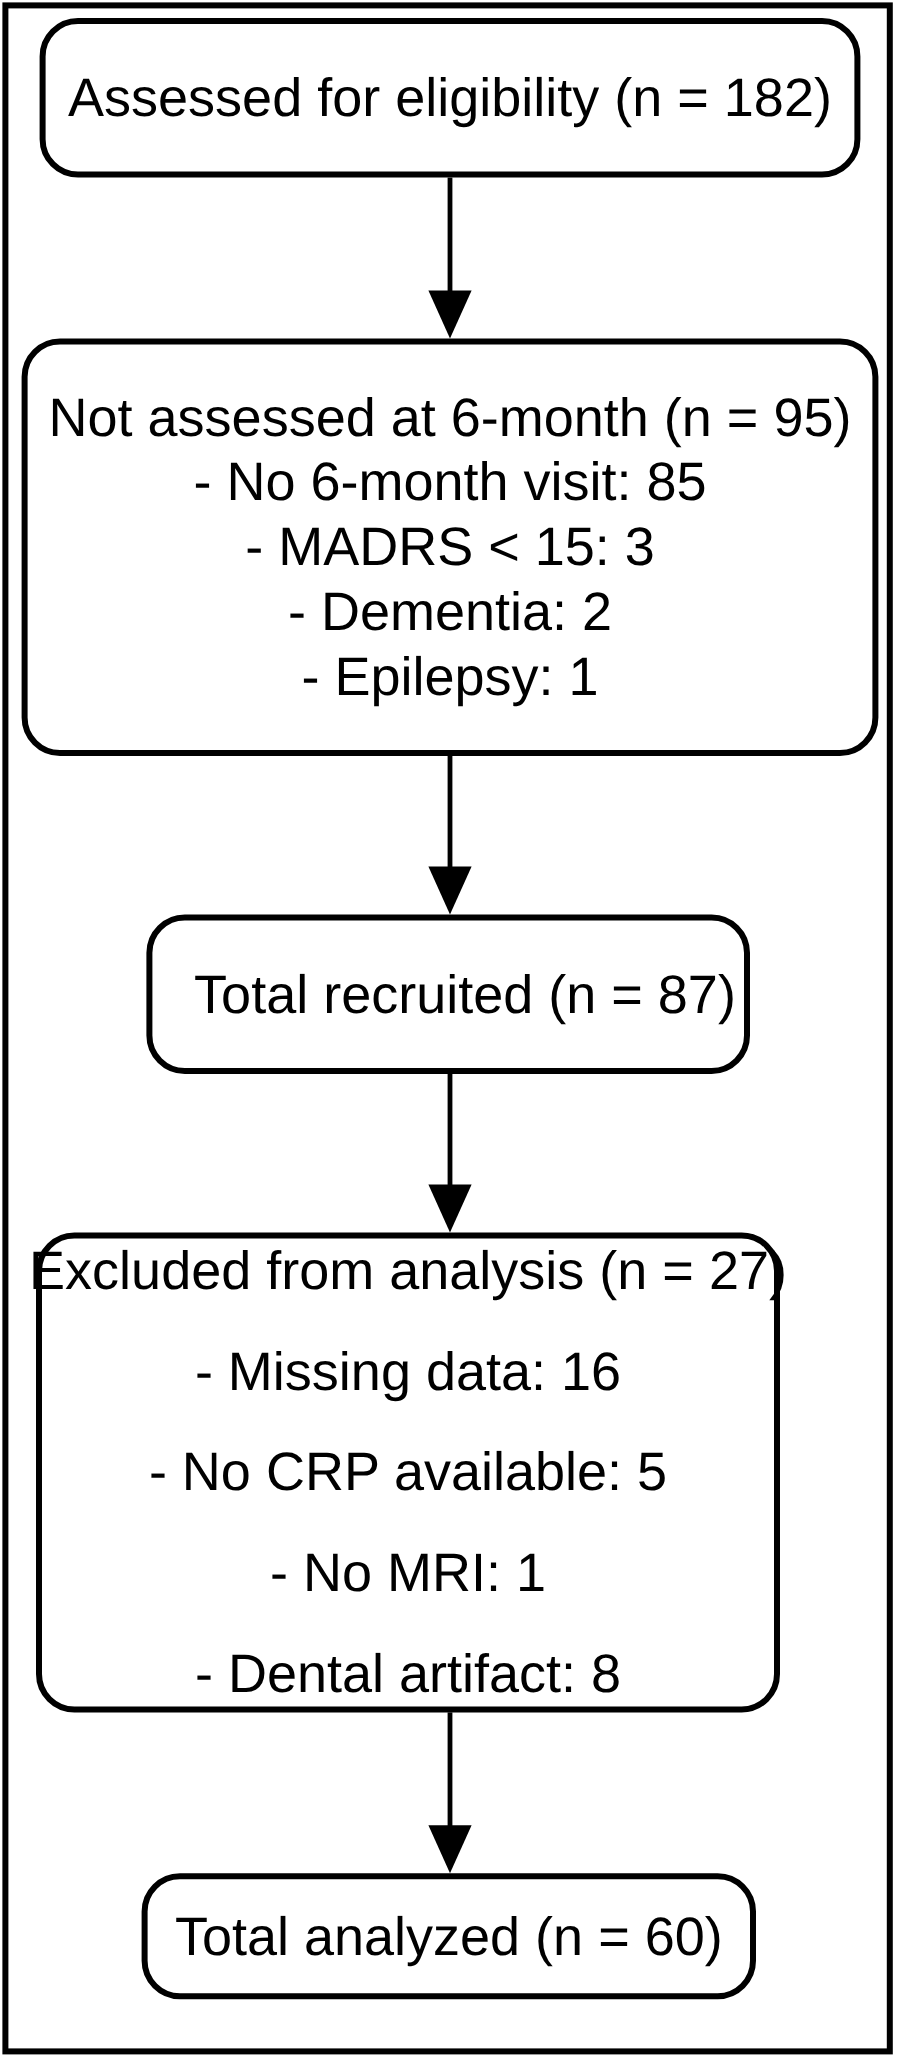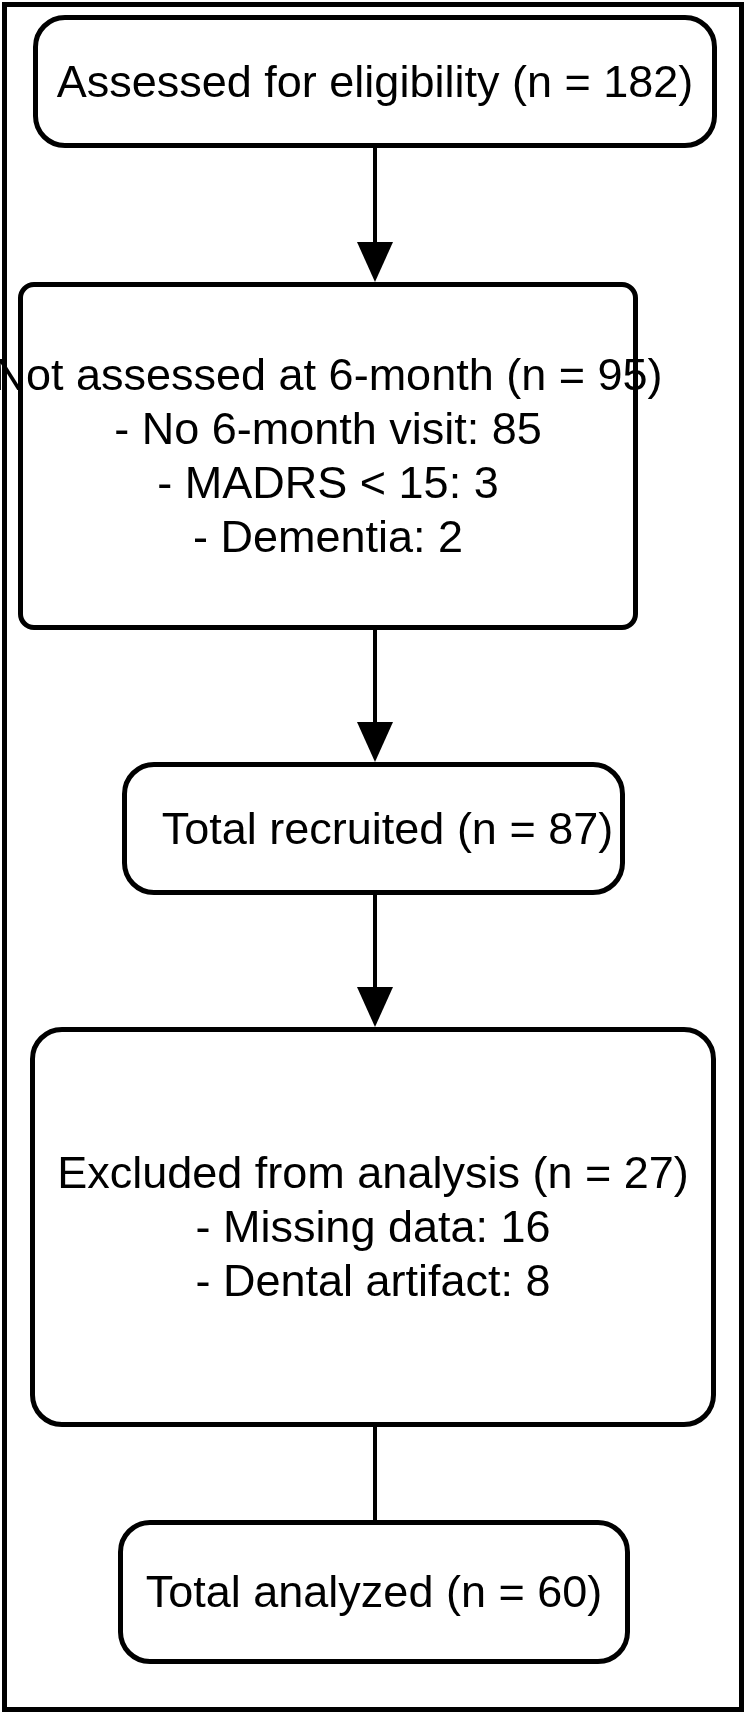--- a/index.html
+++ b/index.html
@@ -38,24 +38,24 @@
     text-align: center;
     font-size: 45px;
     line-height: 54px;
     white-space: nowrap;
   }
   .flow-box .box-title,
   .flow-box .box-item {
     display: block;
   }
   #box-eligibility { left: 33px;  top: 15px;   width: 684px; height: 133px; }
-  #box-not-assessed{ left: 18px;  top: 282px;  width: 620px; height: 348px; border-radius: 16px; }
+  #box-not-assessed{ left: 18px;  top: 282px;  width: 714px; height: 348px; }
   #box-recruited   { left: 122px; top: 762px;  width: 503px; height: 133px; padding-left: 28px; }
-  #box-excluded    { left: 30px;  top: 1027px; width: 686px; height: 400px; }
-  #box-analyzed    { left: 118px; top: 1520px; width: 512px; height: 144px; }
+  #box-excluded    { left: 30px;  top: 1027px; width: 620px; height: 400px; justify-content: space-between; }
+  #box-analyzed    { left: 118px; top: 1561px; width: 512px; height: 105px; }
 
   .arrow {
     position: absolute;
     width: 36px;
     left: 357px;
   }
   .arrow-line {
     position: absolute;
     left: 16px;
     top: 0;
@@ -98,39 +98,42 @@
   <div class="arrow" id="arrow-1">
     <div class="arrow-line"></div>
     <div class="arrow-head"></div>
   </div>
 
   <div class="flow-box" id="box-not-assessed">
     <span class="box-title">Not assessed at 6-month (n = 95)</span>
     <span class="box-item">- No 6-month visit: 85</span>
     <span class="box-item">- MADRS &lt; 15: 3</span>
     <span class="box-item">- Dementia: 2</span>
+    <span class="box-item">- Epilepsy: 1</span>
   </div>
 
   <div class="arrow" id="arrow-2">
     <div class="arrow-line"></div>
     <div class="arrow-head"></div>
   </div>
 
   <div class="flow-box" id="box-recruited">
     <span class="box-title">Total recruited (n = 87)</span>
   </div>
 
   <div class="arrow" id="arrow-3">
     <div class="arrow-line"></div>
     <div class="arrow-head"></div>
   </div>
 
   <div class="flow-box" id="box-excluded">
     <span class="box-title">Excluded from analysis (n = 27)</span>
     <span class="box-item">- Missing data: 16</span>
+    <span class="box-item">- No CRP available: 5</span>
+    <span class="box-item">- No MRI: 1</span>
     <span class="box-item">- Dental artifact: 8</span>
   </div>
 
   <div class="arrow" id="arrow-4">
     <div class="arrow-line"></div>
     <div class="arrow-head"></div>
   </div>
 
   <div class="flow-box" id="box-analyzed">
     <span class="box-title">Total analyzed (n = 60)</span>

